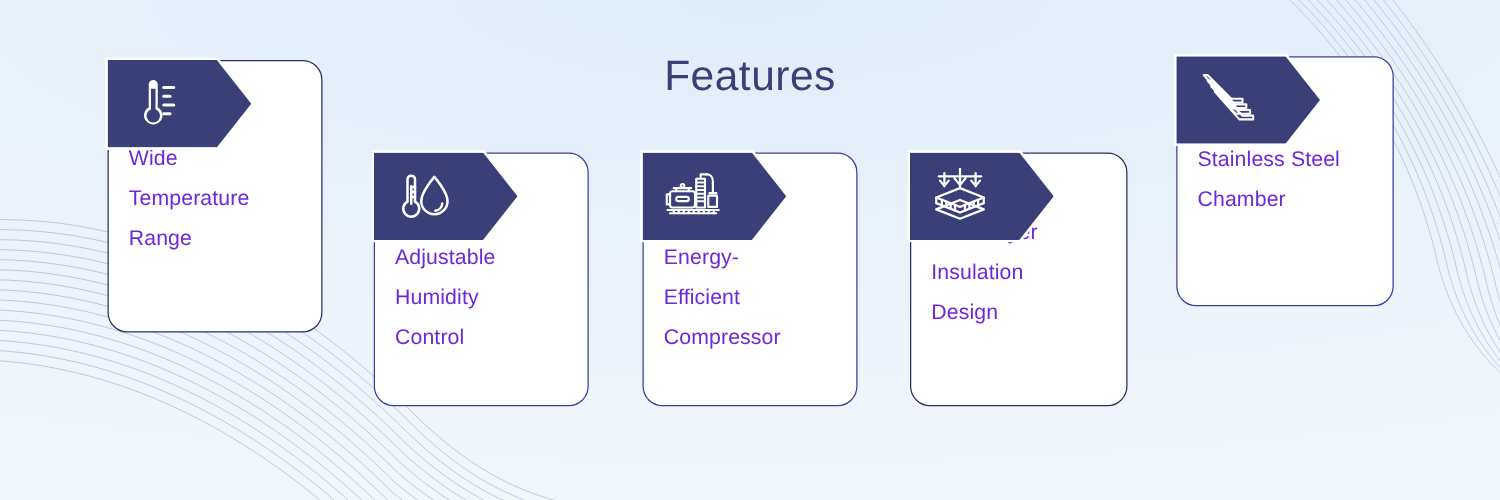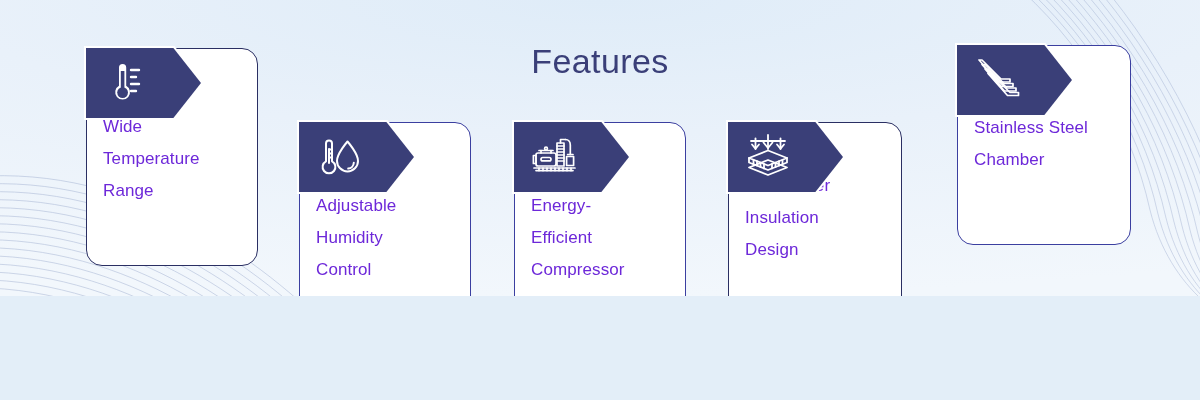--- a/index.html
+++ b/index.html
@@ -2,21 +2,21 @@
 <html><head>
 <meta charset="utf-8">
 <style>
   html,body{margin:0;padding:0;}
   body{
     width:1200px;height:400px;overflow:hidden;
     font-family:"Liberation Sans", sans-serif;
     background:#e3eef8;
   }
   #stage{
-    position:relative;width:1200px;height:296px;overflow:hidden;
+    position:relative;width:1200px;height:400px;overflow:hidden;
     background:
       radial-gradient(120% 100% at 50% 0%, #dfecf8 0%, #e9f1fa 45%, #f2f7fc 100%),
       linear-gradient(180deg,#dbe9f6 0%,#eff5fb 70%,#f6fafd 100%);
   }
   .bg-waves{position:absolute;left:0;top:0;width:1200px;height:400px;pointer-events:none;}
 
   .title{
     position:absolute;left:0;top:42px;width:1200px;text-align:center;
     font-size:34px;font-weight:400;letter-spacing:.4px;color:#3a3f78;
     font-family:"Liberation Sans", sans-serif;
@@ -225,21 +225,21 @@
           <line x1="22" y1="33" x2="22" y2="37.4"></line>
           <line x1="30" y1="33" x2="30" y2="37.4"></line>
           <line x1="33.5" y1="31.6" x2="33.5" y2="36"></line>
           <line x1="37" y1="30.2" x2="37" y2="34.6"></line>
           <line x1="40.5" y1="28.8" x2="40.5" y2="33.2"></line>
         </svg>
       </div>
     </div>
   </div>
 
-  <div class="card tone-b" style="left:941px;top:45px;width:174px;height:200px;margin-left:16px;">
+  <div class="card tone-b" style="left:941px;top:45px;width:174px;height:200px;">
     <div class="card-body" style="padding-bottom:68px;">
       <div class="card-title">Stainless Steel
 Chamber</div>
     </div>
     <div class="ribbon">
       <div class="ribbon-outline"></div>
       <div class="ribbon-shape"></div>
       <div class="ribbon-icon">
         <svg viewBox="0 0 52 52" fill="none" stroke="#ffffff" stroke-width="1.7" stroke-linecap="round" stroke-linejoin="round">
           <path d="M8 6 L11 6 L30 25 L39 25 L39 28 L27.5 28 Z"></path>

